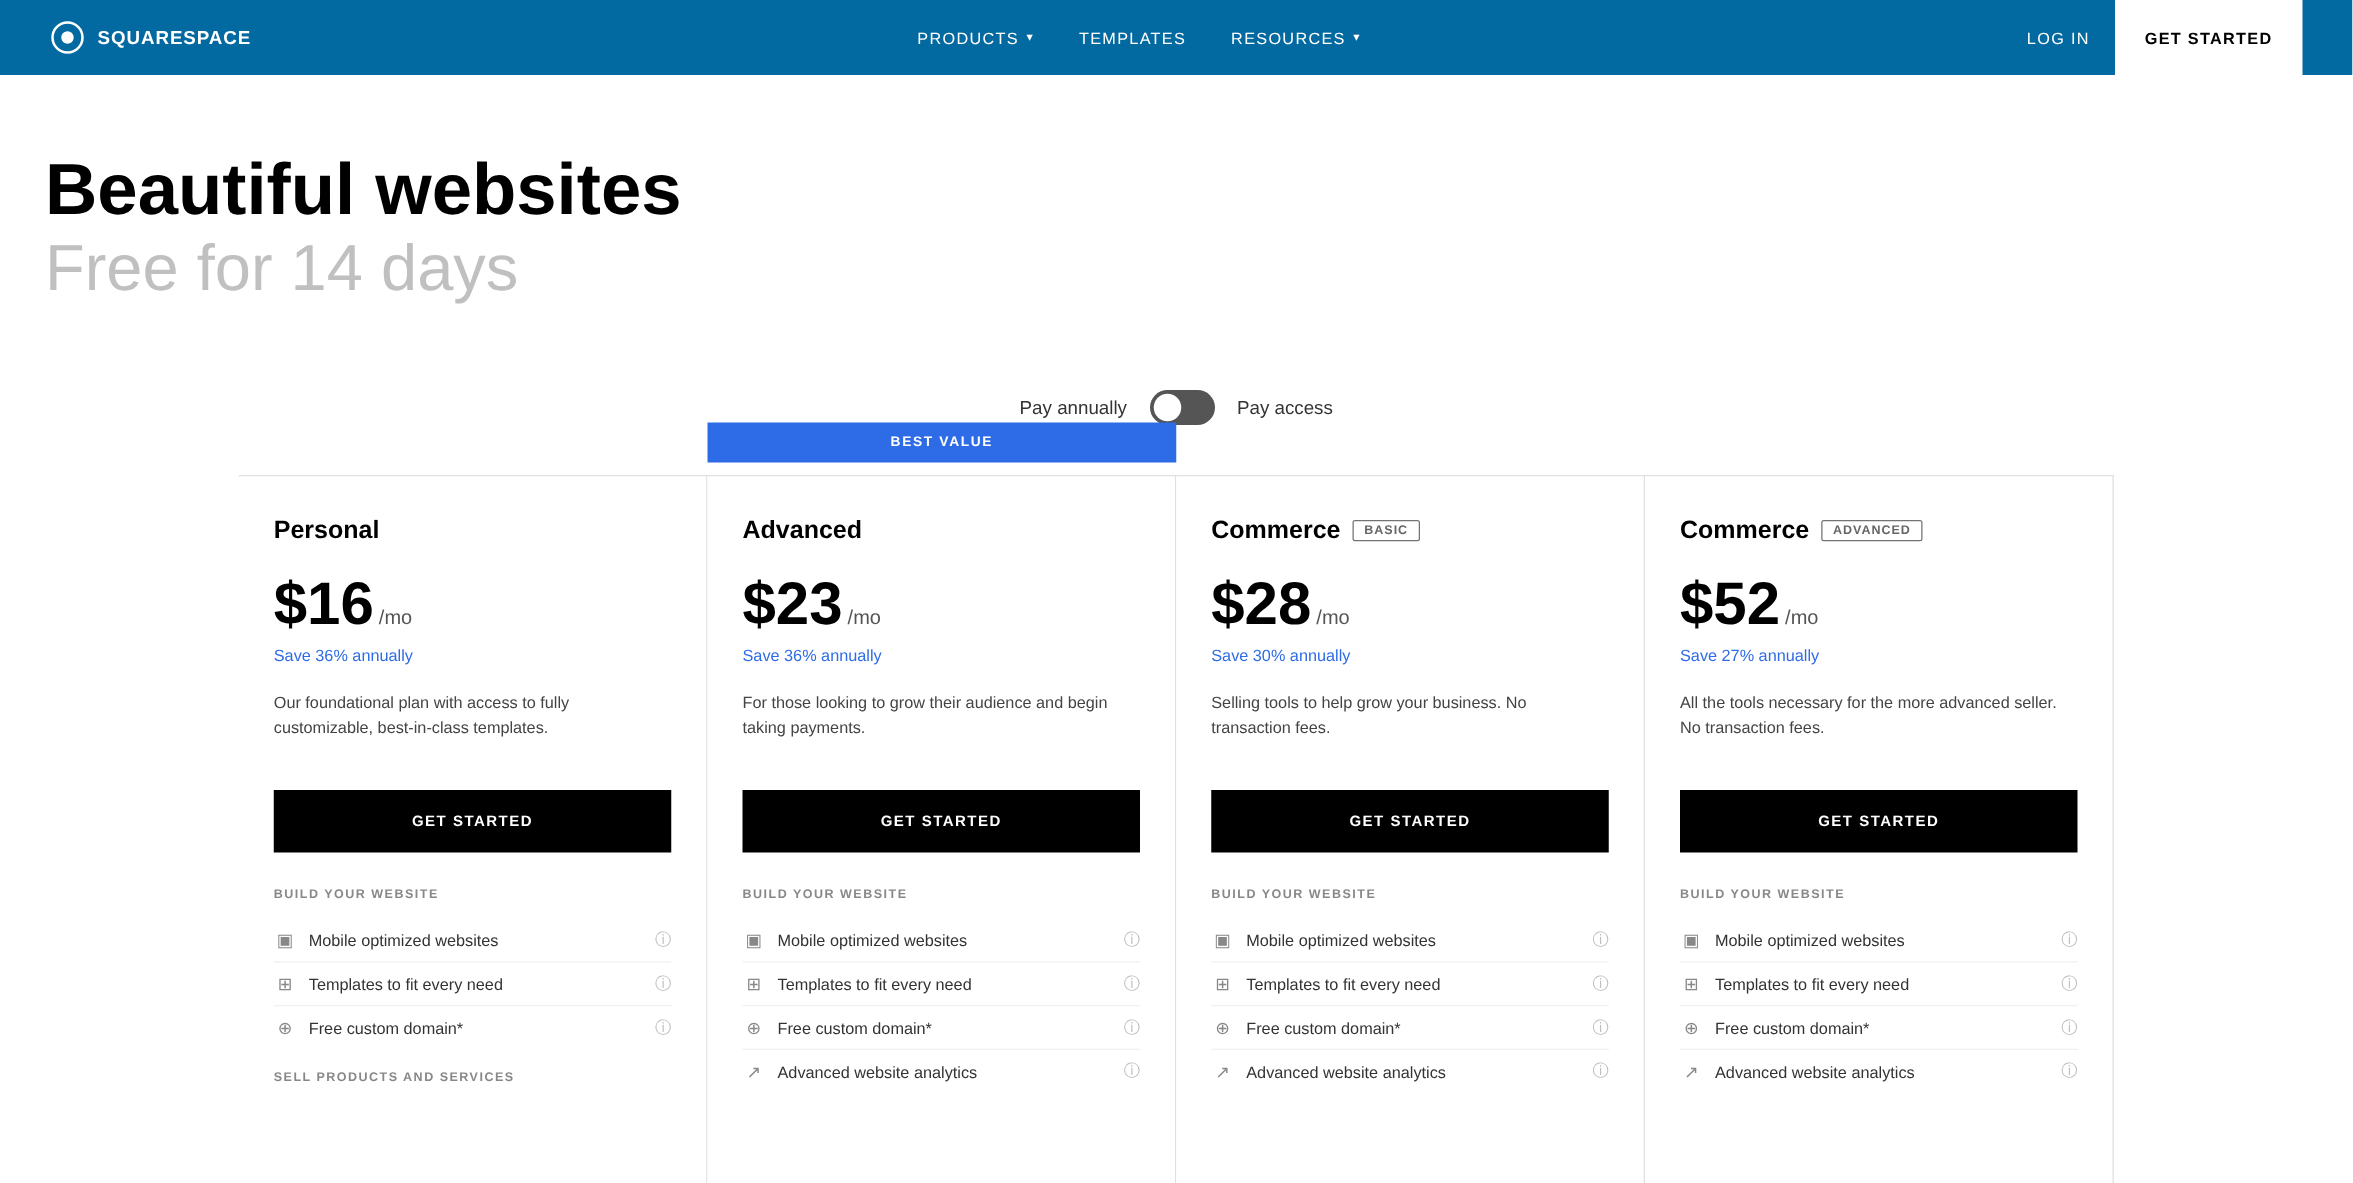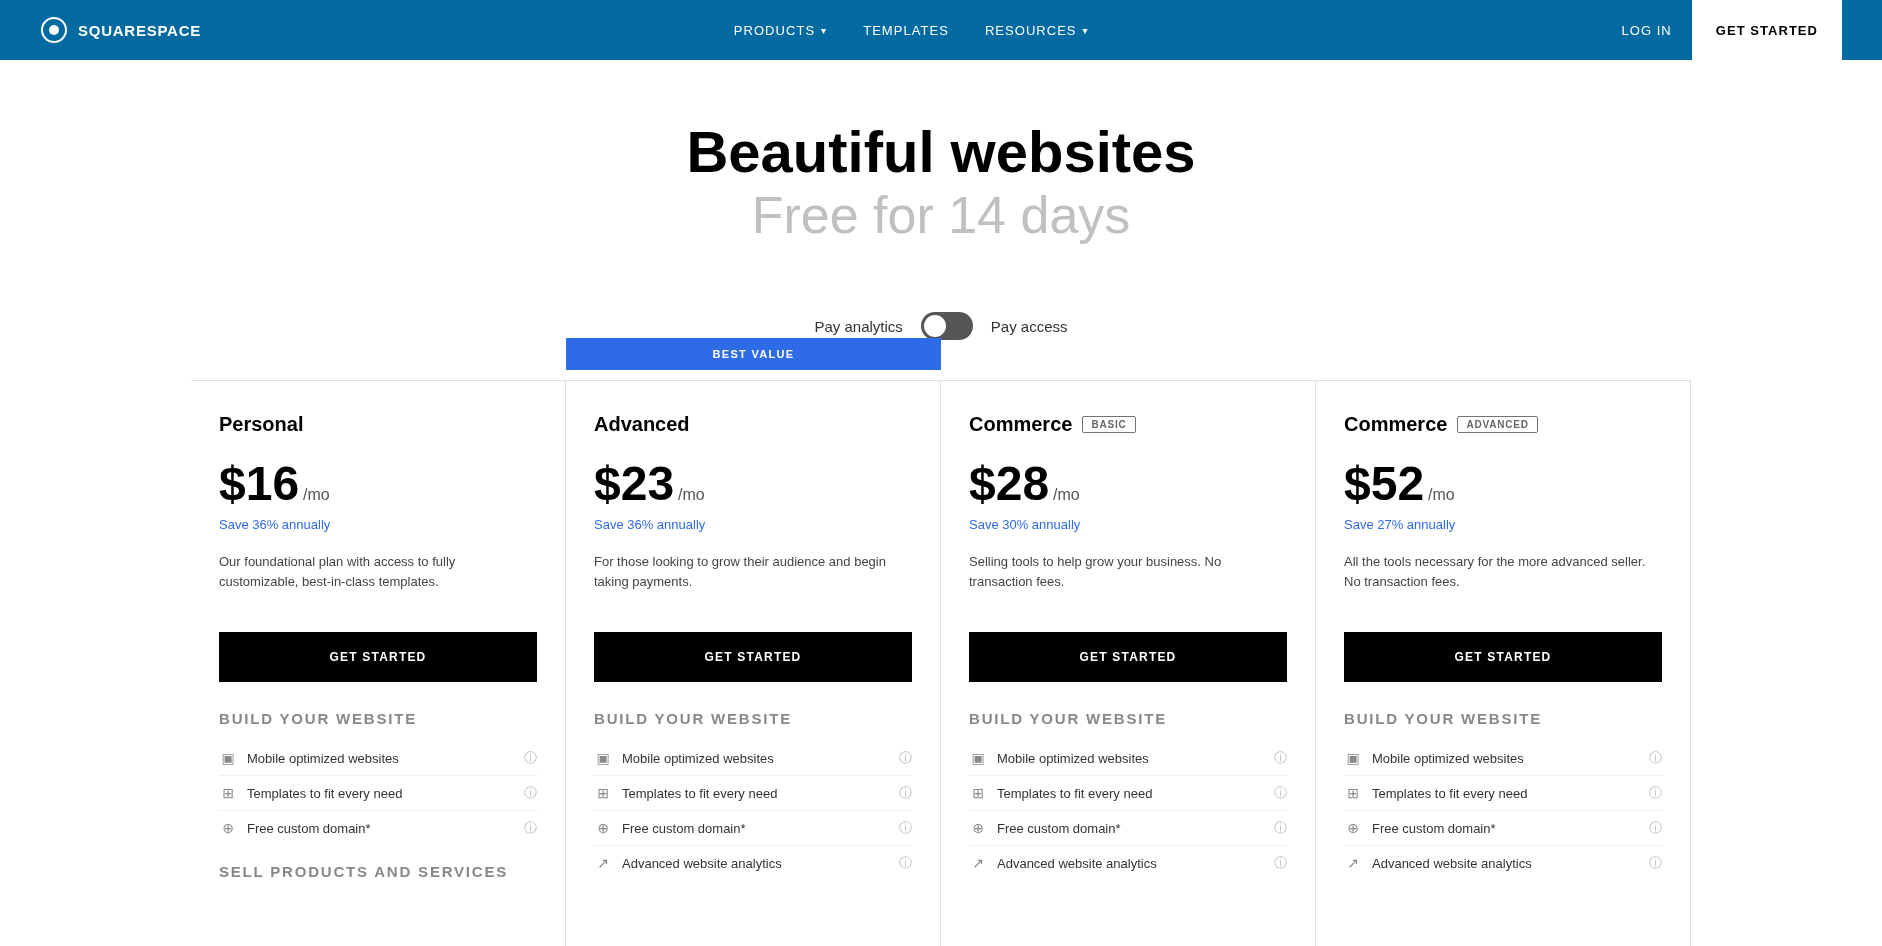--- a/index.html
+++ b/index.html
@@ -68,21 +68,21 @@
       height: 60px;
     }
     .chevron {
       display: inline-block;
       font-size: 10px;
       margin-left: 2px;
     }
 
     
     .hero {
-      text-align: center;
+      text-align: left;
       padding: 60px 36px 30px;
     }
     .hero-title {
       font-size: 58px;
       font-weight: 700;
       color: #000;
       line-height: 1.1;
     }
     .hero-subtitle {
       font-size: 52px;
@@ -220,21 +220,21 @@
       font-weight: 600;
       letter-spacing: 0.1em;
       text-transform: uppercase;
       padding: 18px 0;
       cursor: pointer;
       border: none;
       margin-bottom: 28px;
     }
 
     .feature-section-label {
-      font-size: 15px;
+      font-size: 10px;
       font-weight: 700;
       letter-spacing: 0.12em;
       text-transform: uppercase;
       color: #888;
       margin-bottom: 14px;
     }
 
     .feature-list {
       list-style: none;
     }
@@ -298,21 +298,21 @@
     <button class="nav-cta">GET STARTED</button>
   </div>
 </nav>
 
 <section class="hero">
   <h1 class="hero-title">Beautiful websites</h1>
   <h2 class="hero-subtitle">Free for 14 days</h2>
 </section>
 
 <div class="billing-toggle">
-  <span class="billing-label">Pay analytics</span>
+  <span class="billing-label">Pay annually</span>
   <div class="toggle-track">
     <div class="toggle-thumb"></div>
   </div>
   <span class="billing-label">Pay access</span>
 </div>
 
 <div class="pricing-wrapper">
   <div class="pricing-grid">
     <div class="best-value-banner">BEST VALUE</div>
 

